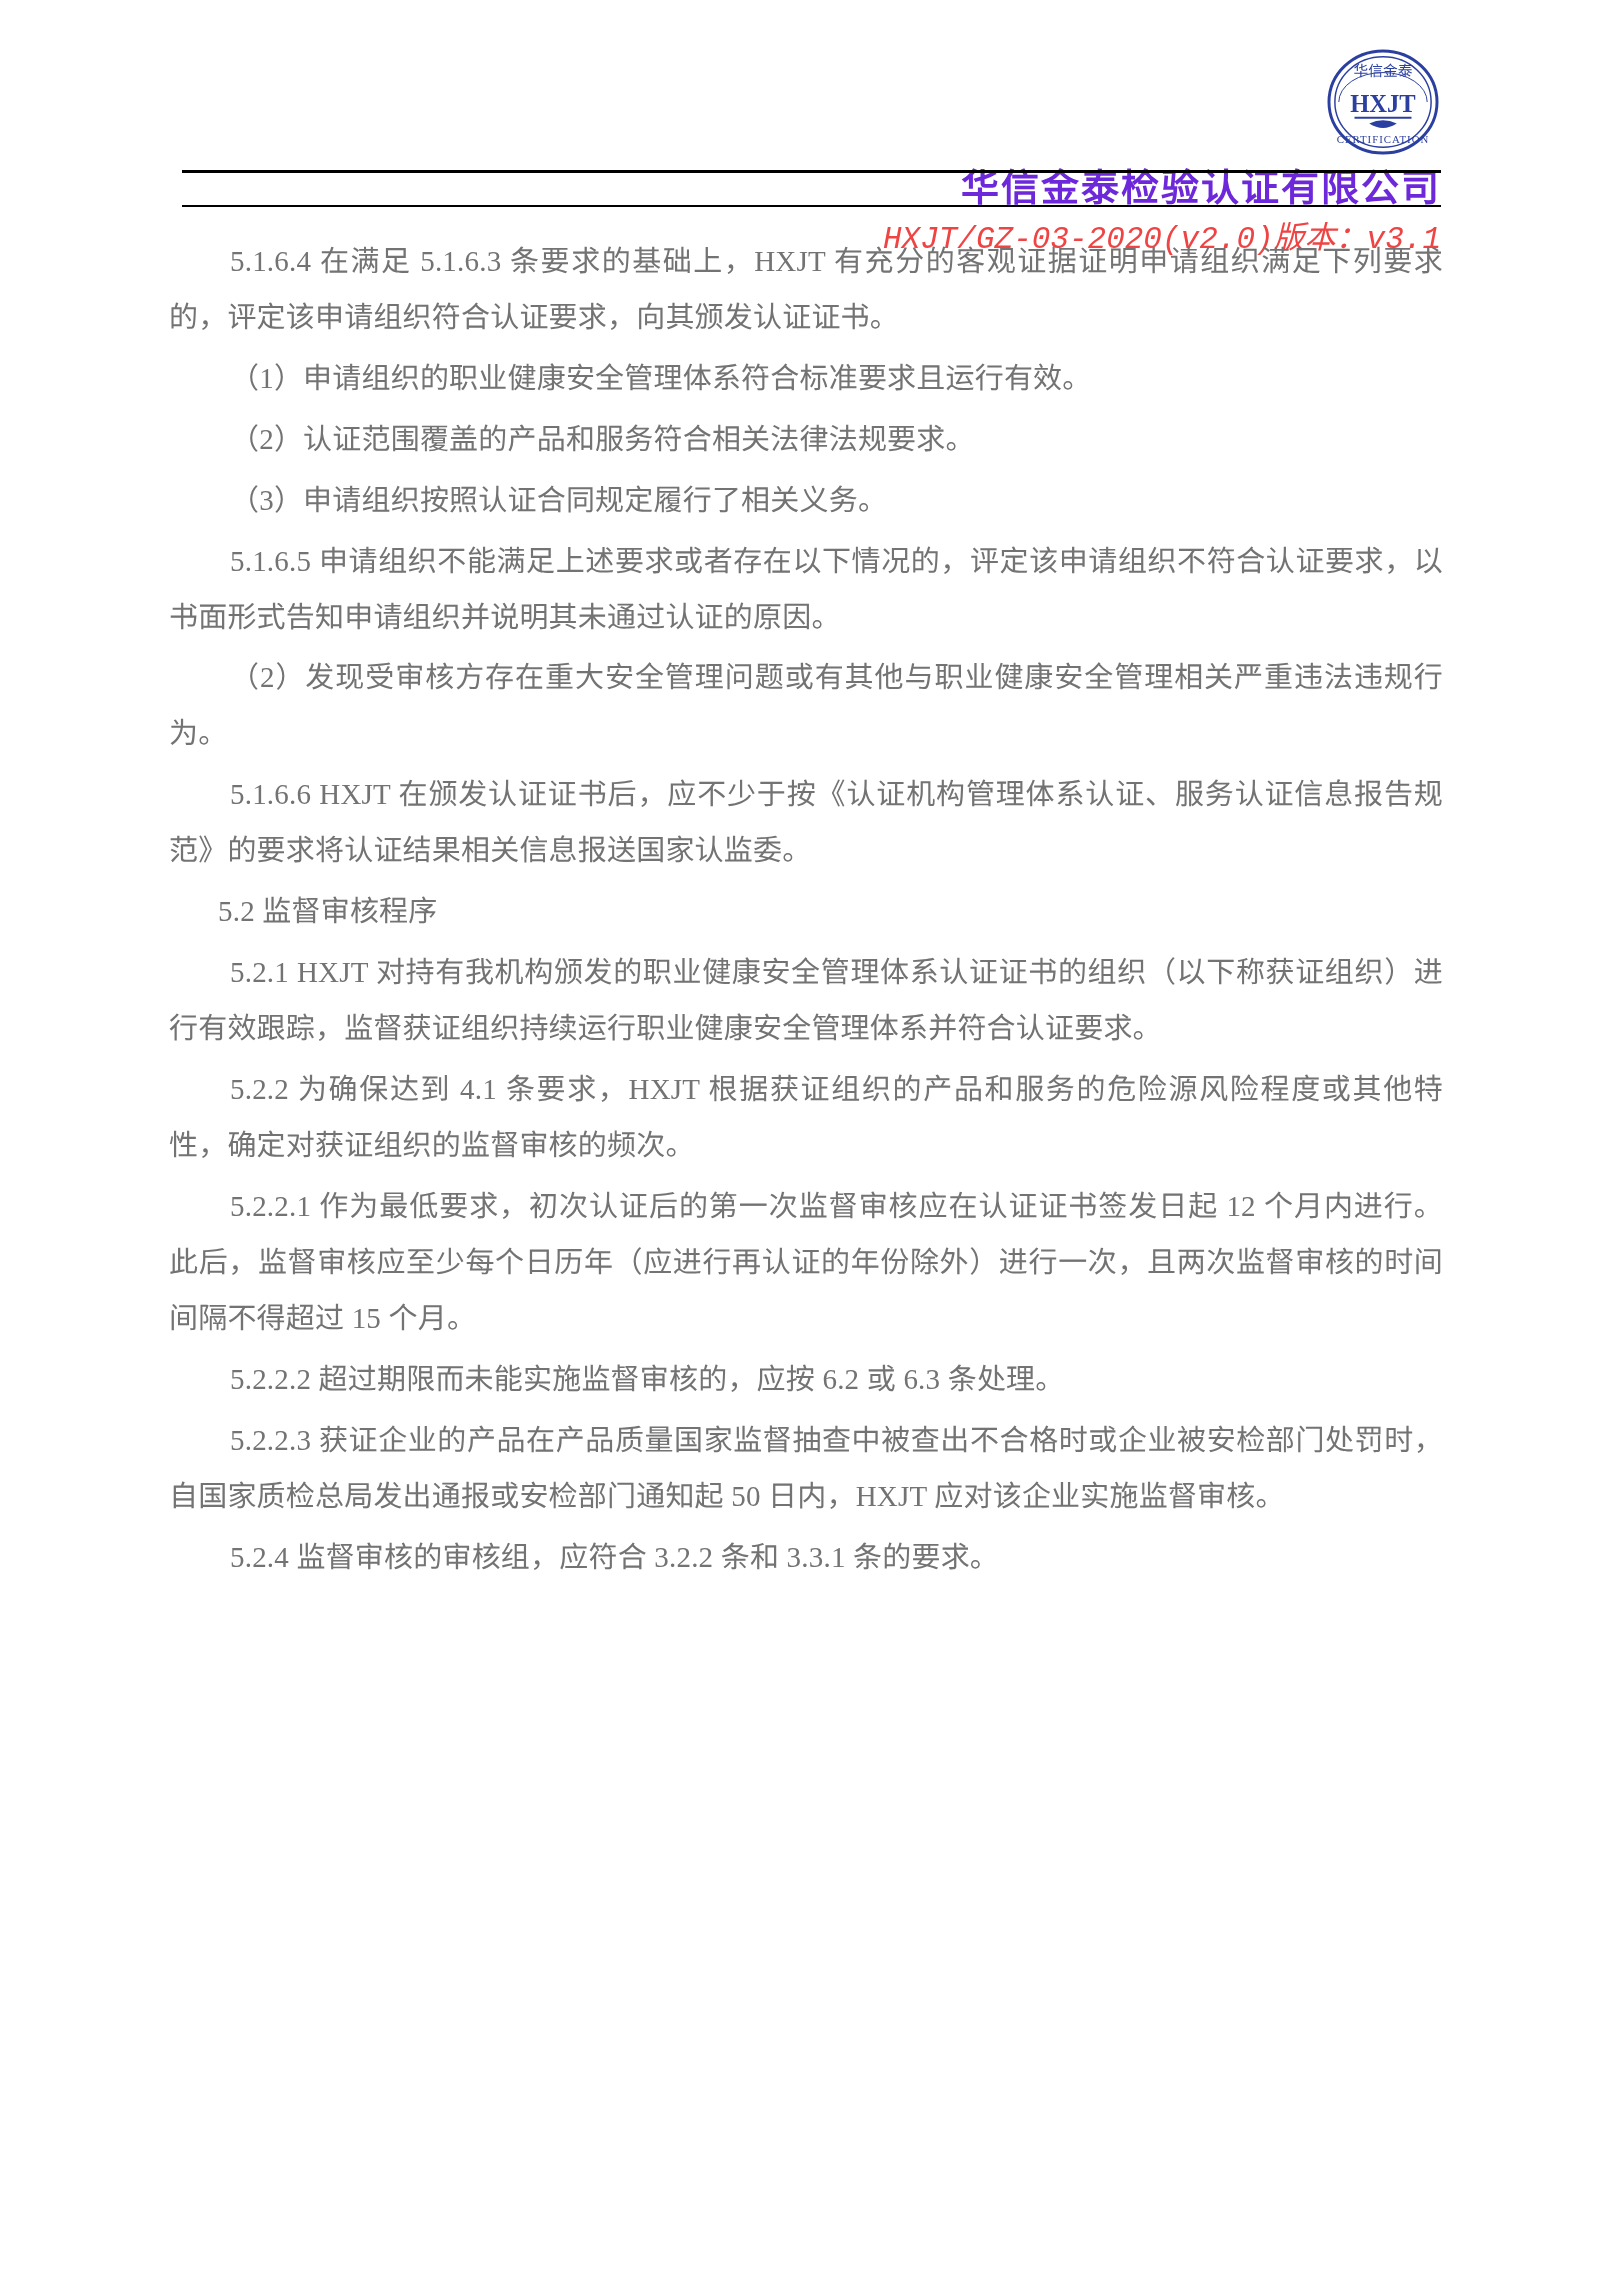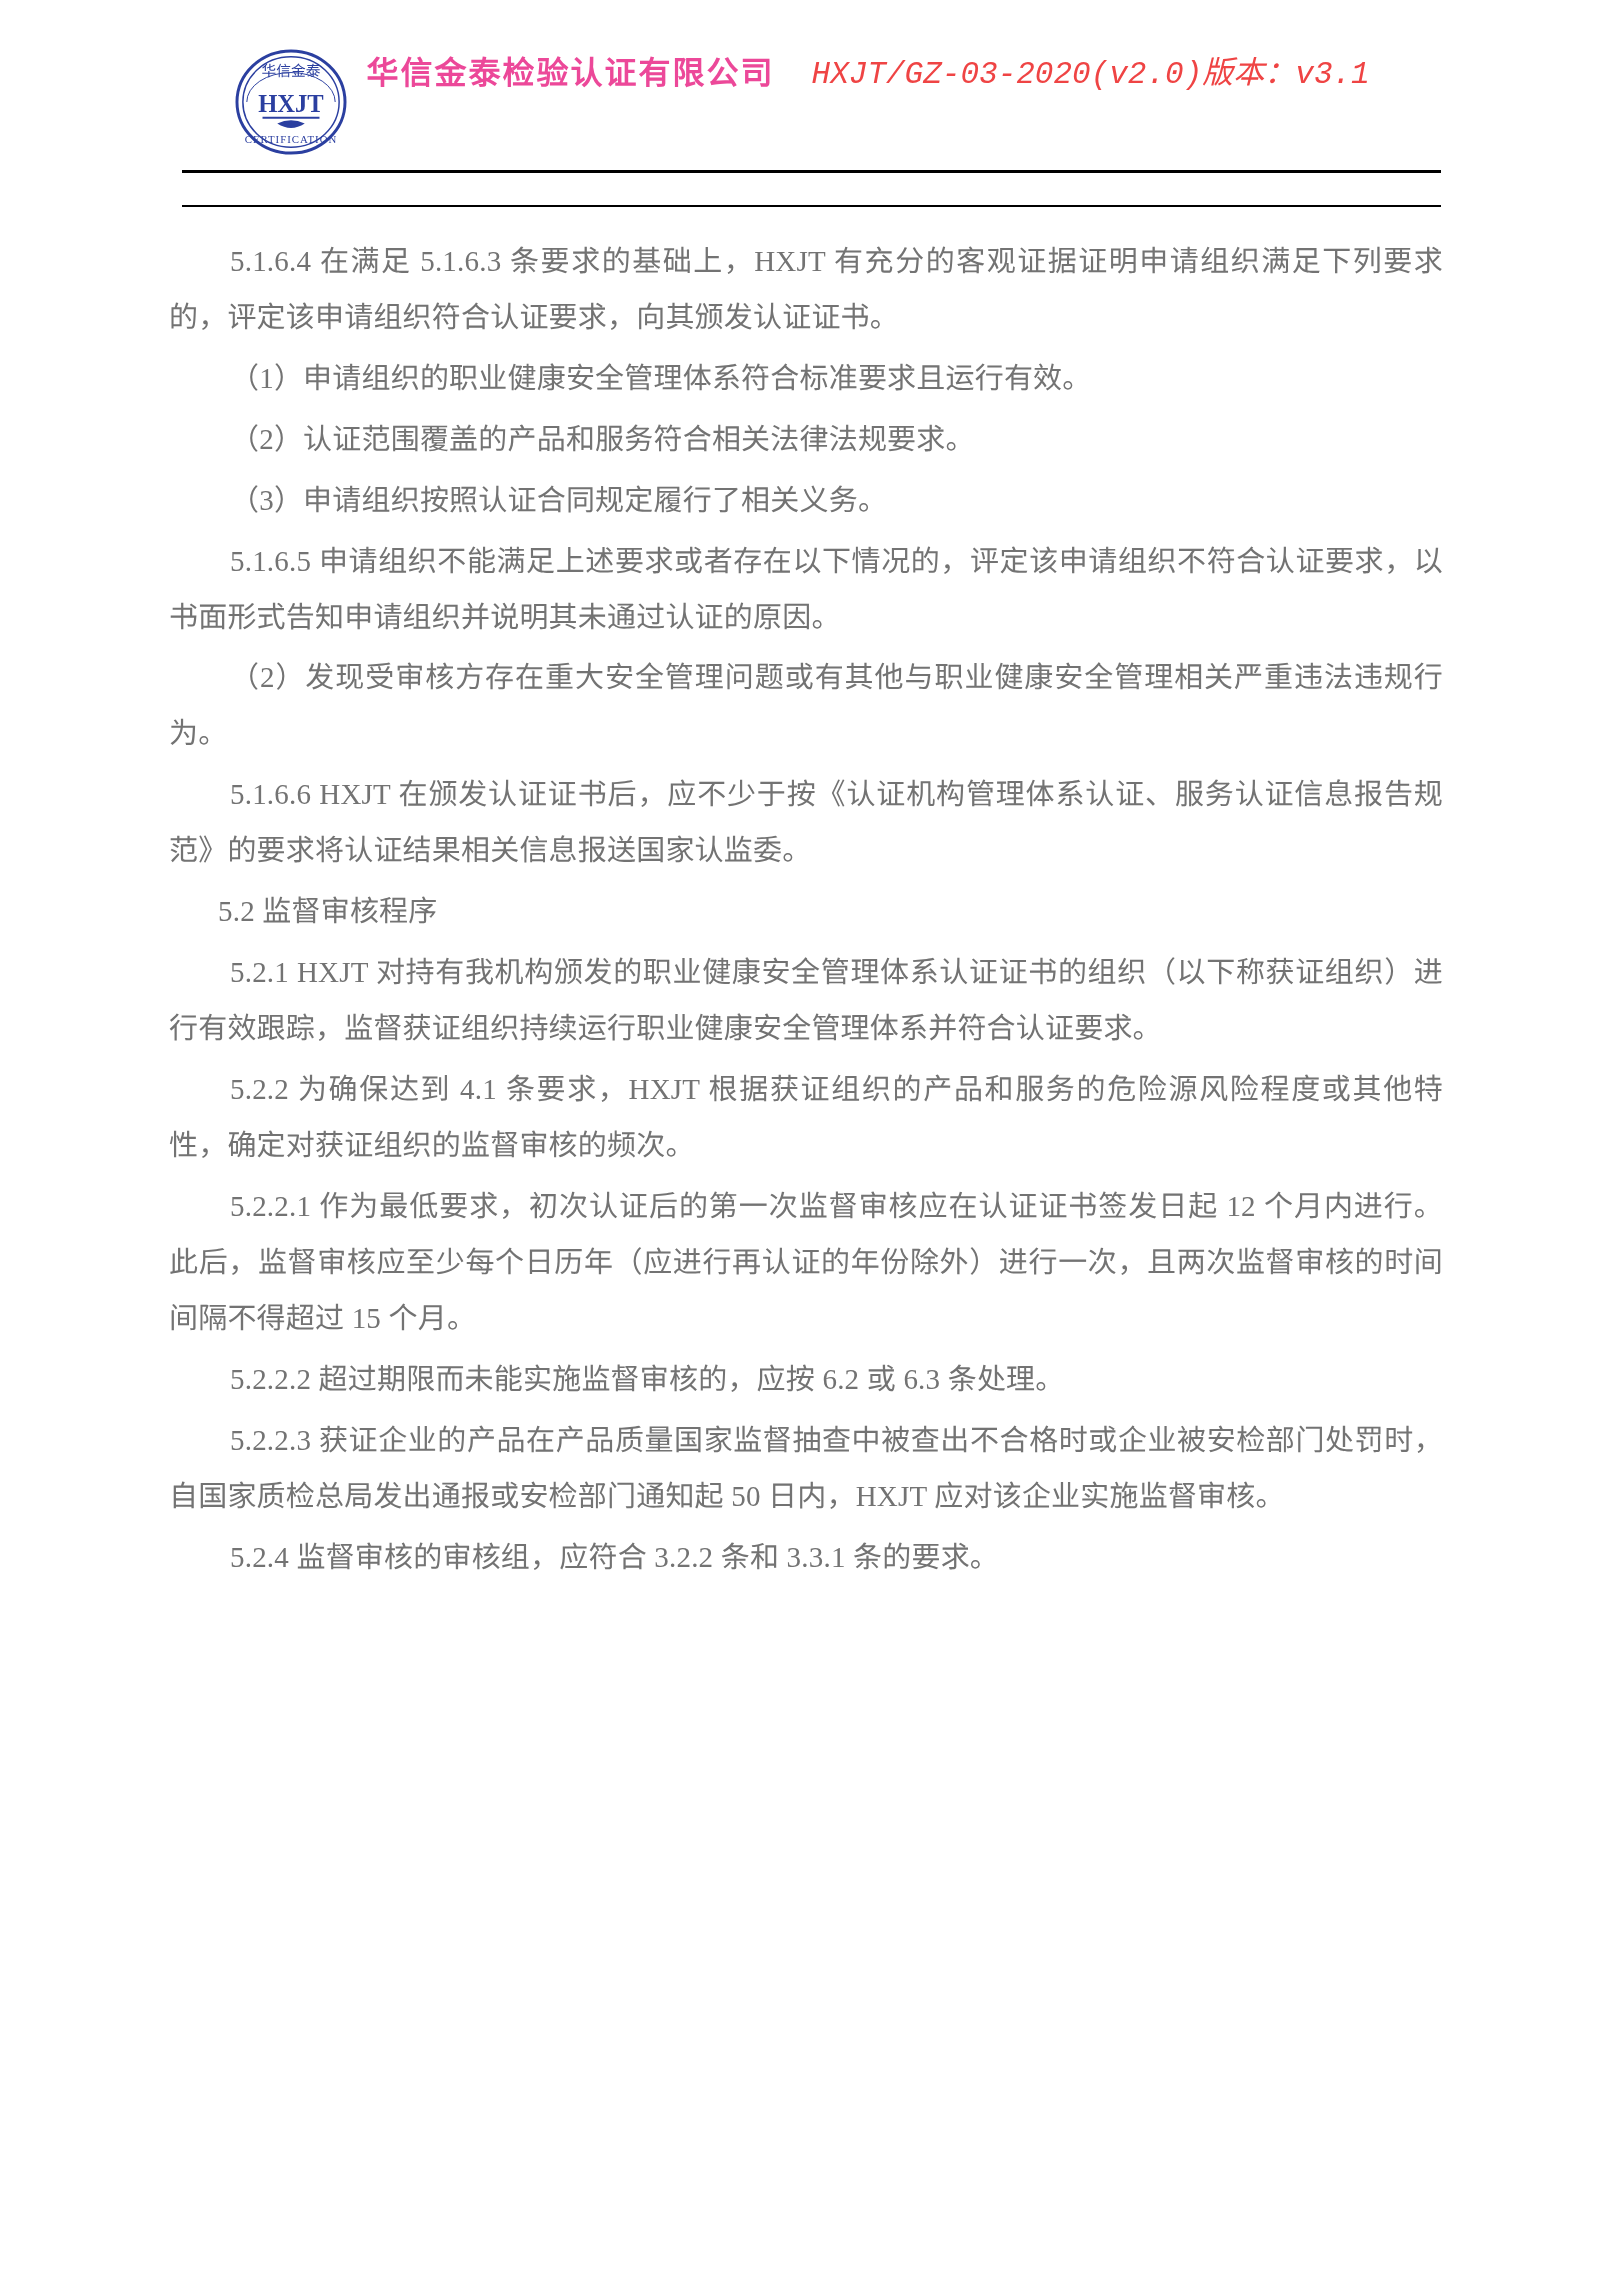--- a/index.html
+++ b/index.html
@@ -23,37 +23,38 @@
   
   .header {
     position: absolute;
     left: 182px;
     top: 47px;
     width: 1259px;
     height: 162px;
   }
   .header-row {
     display: flex;
-    align-items: flex-start;
+    align-items: flex-end;
     height: 123px;
+    flex-direction: column;
   }
   .logo {
     width: 116px;
     height: 110px;
     position: relative;
     flex: 0 0 auto;
     margin-left: 51px;
   }
   .logo svg { display: block; }
   .company-name {
     font-family: "Liberation Serif", serif;
     font-weight: bold;
-    font-size: 32px;
+    font-size: 38px;
     letter-spacing: 2px;
-    color: #ec4899;
+    color: #6d28d9;
     margin-left: 17.6px;
     white-space: nowrap;
   }
   .doc-code {
     font-family: "Liberation Mono", monospace;
     font-size: 31px;
     color: #ef4444;
     margin-left: 37px;
     white-space: nowrap;
     letter-spacing: 0px;

